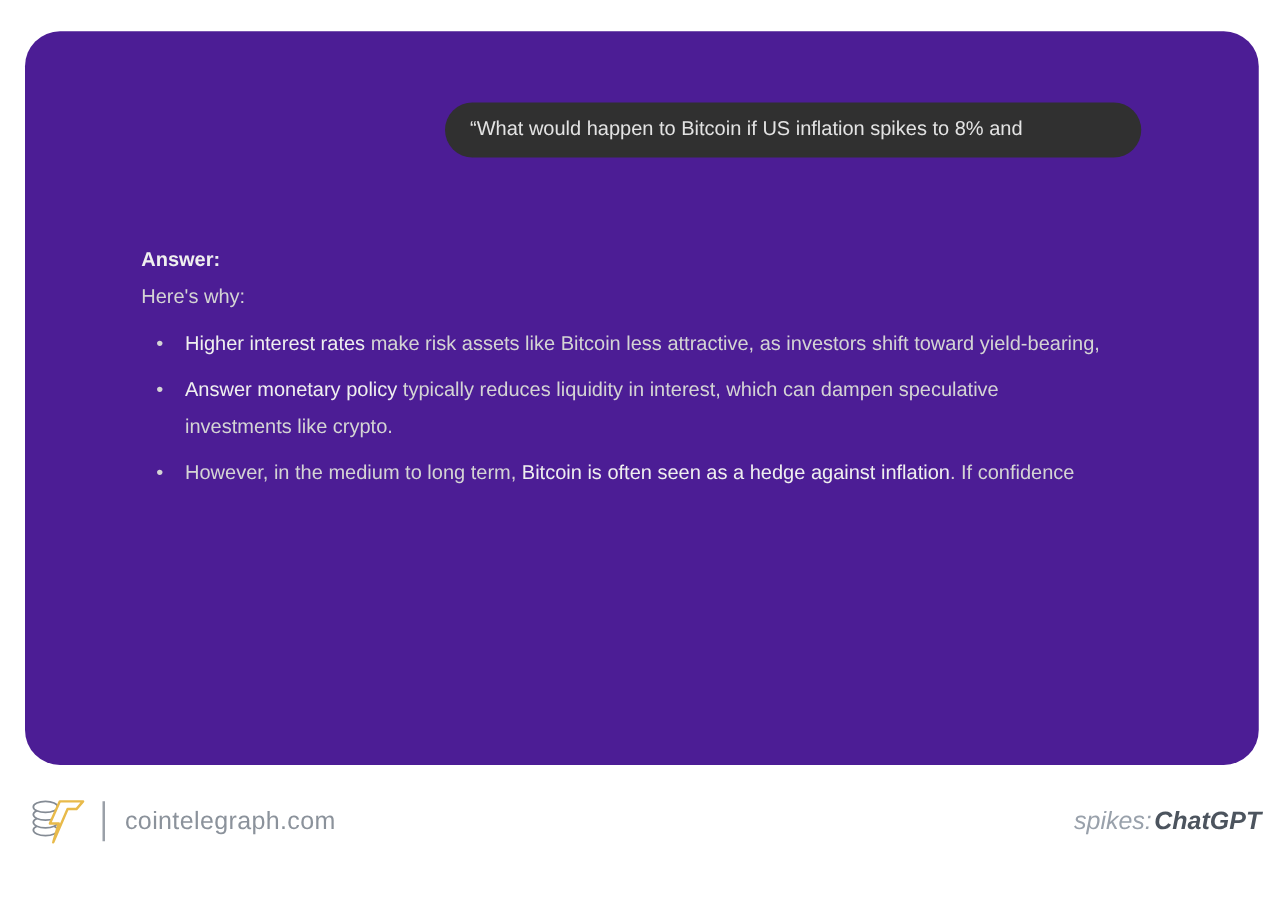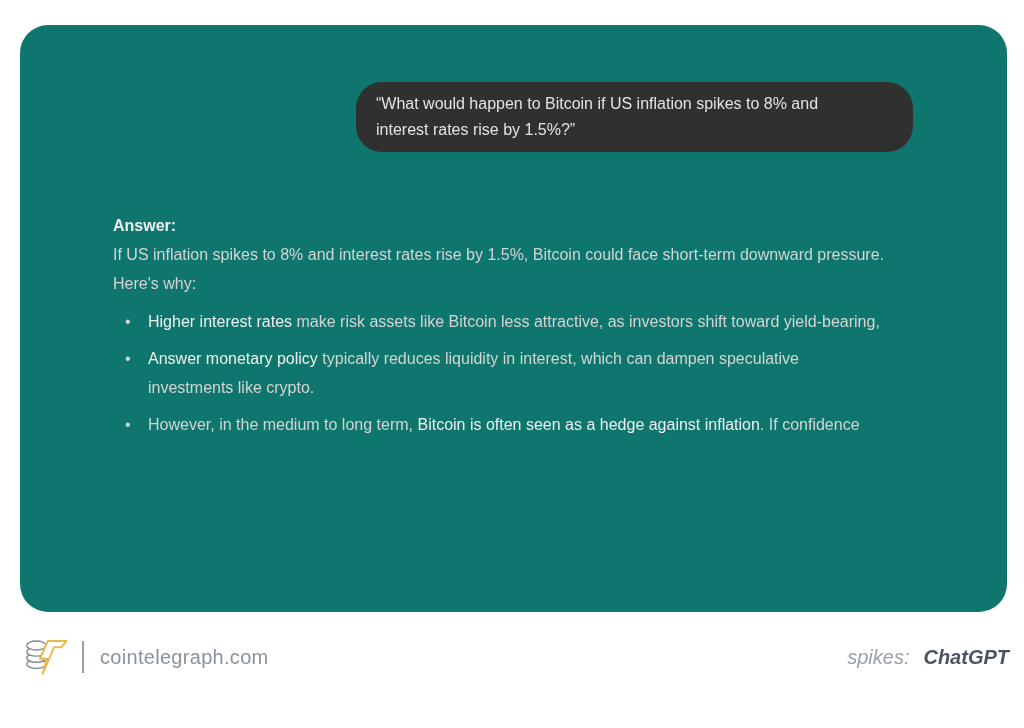--- a/index.html
+++ b/index.html
@@ -9,21 +9,21 @@
     font-family: "Liberation Sans", sans-serif;
     position: relative;
     overflow: hidden;
   }
 
   
   .panel {
     position: absolute;
     left: 20px; top: 25px;
     width: 987px; height: 587px;
-    background: #0f766e;
+    background: #4c1d95;
     border-radius: 28px;
   }
 
   
   .bubble {
     position: absolute;
     left: 336px; top: 57px;
     width: 557px;
     box-sizing: border-box;
     background: #303030;
@@ -35,21 +35,20 @@
   }
 
   
   .answer {
     position: absolute;
     left: 93px; top: 169px;
     width: 806px;
     font-size: 16px;
     line-height: 29px;
     color: #d4d4d4;
-    margin-top: 17px;
   }
   .answer .b { font-weight: 400; color: #efefef; }
   .answer-label { font-weight: 700; color: #efefef; }
 
   ul.bullets { list-style: none; margin: 9px 0 0 0; padding: 0; }
   ul.bullets li { position: relative; padding-left: 35px; }
   ul.bullets li + li { margin-top: 8px; }
   ul.bullets li .dot {
     position: absolute; left: 12px; top: 0;
     color: #d4d4d4; font-size: 16px;
@@ -79,35 +78,34 @@
     letter-spacing: 0.3px;
   }
   .source {
     font-style: italic;
     font-size: 20px;
     color: #99a1ab;
   }
   .source .val {
     font-weight: 700;
     color: #4c545e;
-    margin-left: 14px;
+    margin-left: 2px;
   }
 </style>
 </head>
 <body>
 
 <div class="panel">
 
   <div class="bubble">
-    <span><span>“What would happen to Bitcoin if US inflation spikes to 8% and</span><br><span>interest rates rise by 1.5%?”</span></span>
+    <span><span>“What would happen to Bitcoin if US inflation spikes to 8% and</span><br></span>
   </div>
 
   <div class="answer">
     <div class="answer-label">Answer:</div>
-    <div>If US inflation spikes to 8% and interest rates rise by 1.5%, Bitcoin could face short-term downward pressure.</div>
     <div>Here's why:</div>
 
     <ul class="bullets">
       <li>
         <span class="dot">•</span>
         <span><span class="b">Higher interest rates</span><span> make risk assets like Bitcoin less attractive, as investors shift toward yield-bearing,</span><br></span>
       </li>
       <li>
         <span class="dot">•</span>
         <span><span class="b">Answer monetary policy</span><span> typically reduces liquidity in interest, which can dampen speculative</span><br><span>investments like crypto.</span></span>

